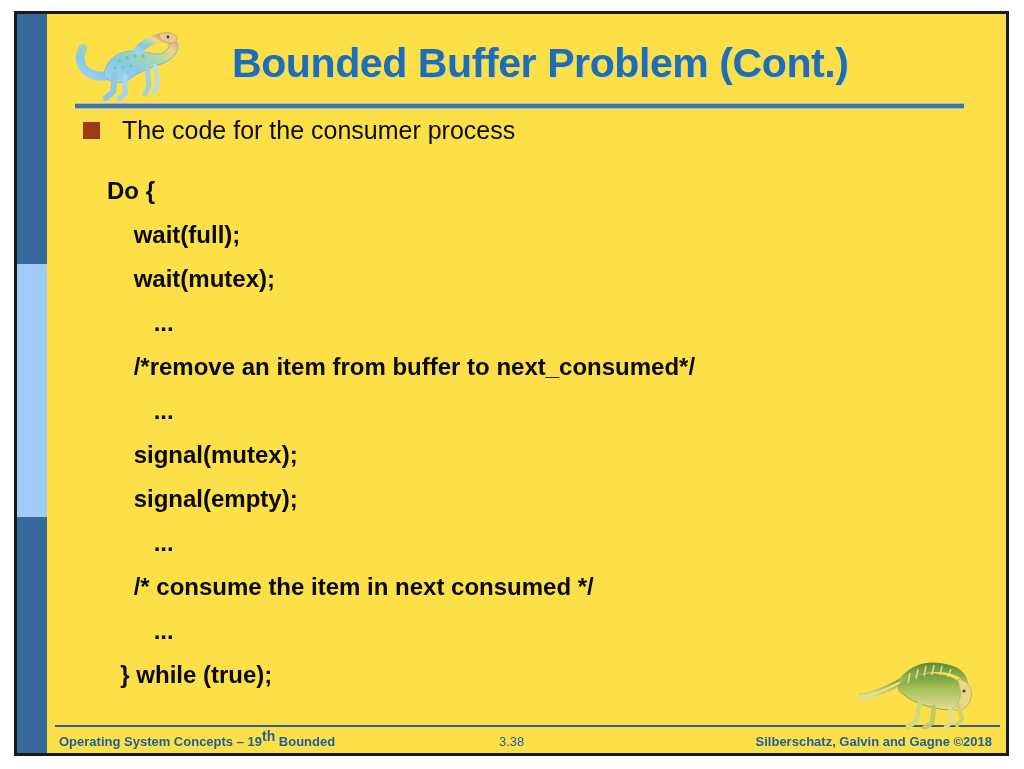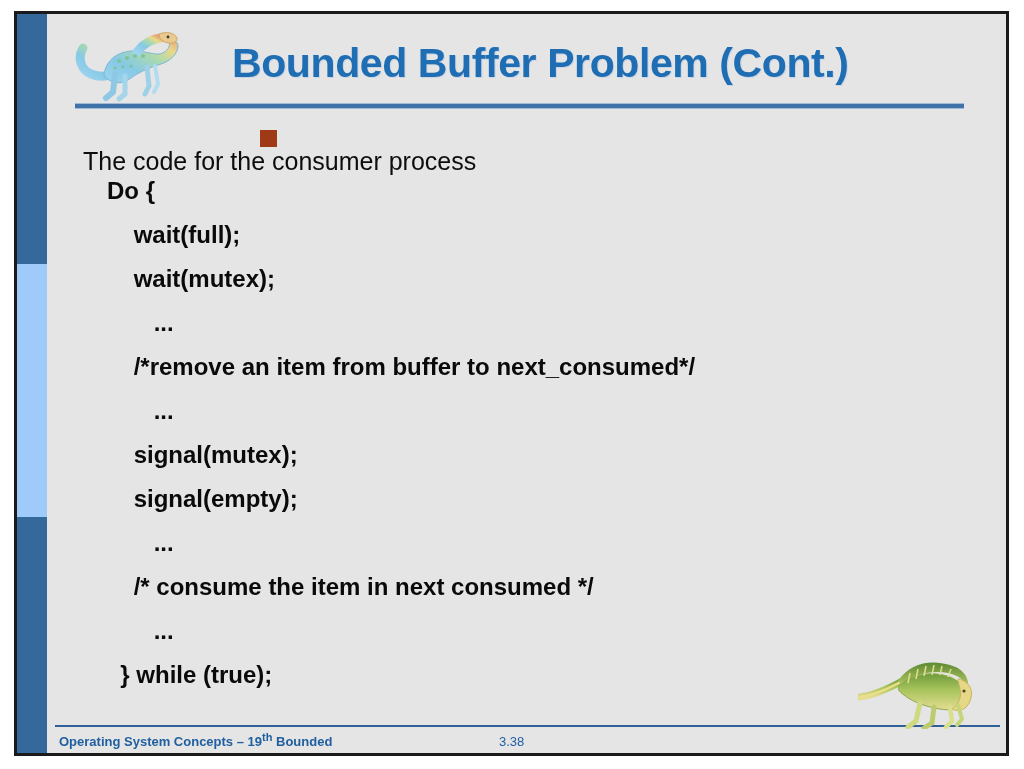--- a/index.html
+++ b/index.html
@@ -20,21 +20,21 @@
     background: #ffffff;
   }
 
   
   .slide-frame {
     position: absolute;
     left: 14px;
     top: 11px;
     width: 995px;
     height: 745px;
-    background: #e5e5e5;
+    background: #fde047;
     border: 3px solid #1a1a1a;
     box-sizing: border-box;
   }
 
   
   .side-band {
     position: absolute;
     left: 0px;
     top: 0px;
     width: 30px;
@@ -96,24 +96,23 @@
     position: absolute;
     left: 30px;
     top: 100px;
     right: 0px;
     bottom: 46px;
   }
 
   .bullet-row {
     position: absolute;
     left: 36px;
-    top: 16px;
+    top: 2px;
     display: flex;
     align-items: center;
-    flex-direction: column;
   }
   .bullet-square {
     width: 17px;
     height: 17px;
     background: #9e3b16;
     margin-right: 22px;
     flex: 0 0 auto;
   }
   .bullet-text {
     font-size: 25px;
@@ -182,21 +181,21 @@
   .footer-right {
     position: absolute;
     right: 14px;
     bottom: 4px;
     font-size: 13px;
     font-weight: bold;
     color: #1f5fa0;
     white-space: nowrap;
   }
   .sup-th {
-    font-size: 11px;
+    font-size: 14px;
     vertical-align: super;
   }
 </style>
 </head>
 <body>
 
 <div id="slide-root">
   <div class="slide-frame">
 
     <div class="side-band">
@@ -267,20 +266,21 @@
 
     <div class="footer-zone">
       <div class="footer-rule"></div>
 
       <div class="footer-left">
         <span>Operating System Concepts – 19</span><span class="sup-th">th</span><span> Bounded</span>
       </div>
 
       <div class="footer-center">3.38</div>
 
+      <div class="footer-right">Silberschatz, Galvin and Gagne ©2018</div>
     </div>
 
     <svg class="dino-bottom" viewBox="0 0 120 78">
       <defs>
         <linearGradient id="dinoBotGrad" x1="0" y1="0" x2="0" y2="1">
           <stop offset="0%" stop-color="#6f9b3c"></stop>
           <stop offset="45%" stop-color="#a8c45c"></stop>
           <stop offset="100%" stop-color="#e3dc92"></stop>
         </linearGradient>
         <linearGradient id="dinoBotSail" x1="0" y1="0" x2="0" y2="1">

